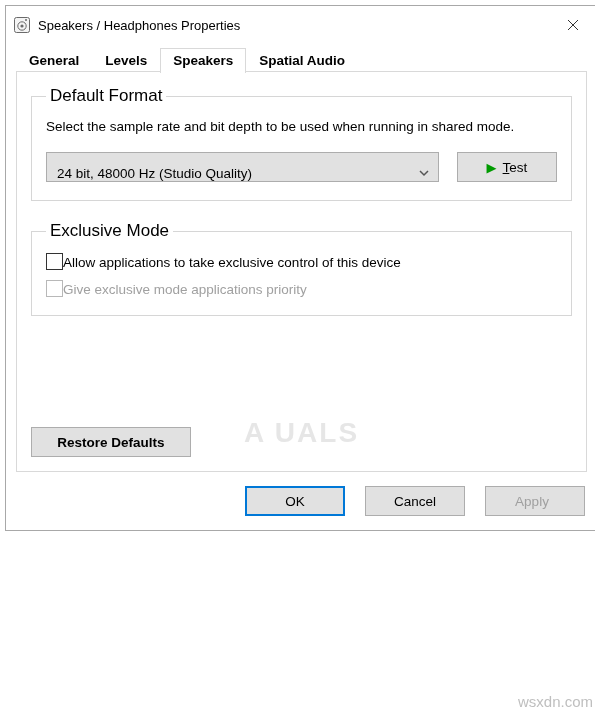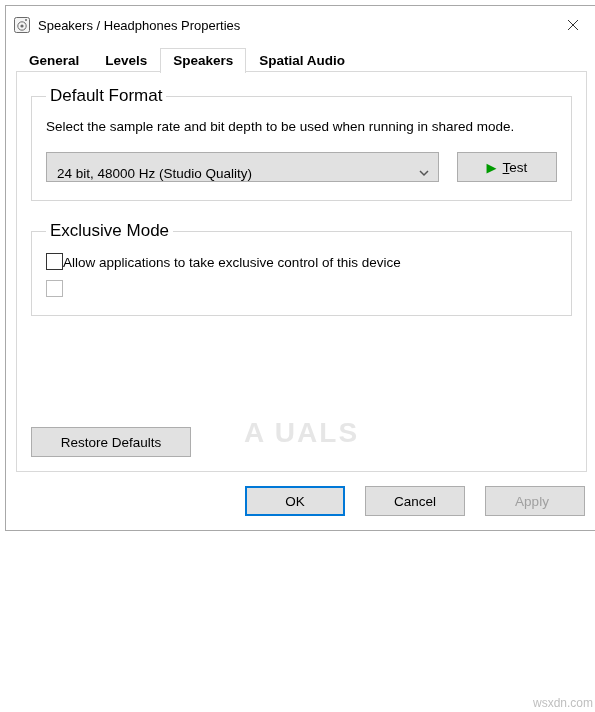--- a/index.html
+++ b/index.html
@@ -153,20 +153,21 @@
     .chk-label.disabled { color: #a0a0a0; }
     .spacer { flex: 1; }
     .restore-row { padding-top: 4px; }
     .restore-btn {
       height: 30px;
       width: 160px;
       border: 1px solid #adadad;
       background: #e1e1e1;
       font-family: inherit;
       font-size: 13.5px;
+      font-weight: bold;
     }
     .footer {
       display: flex;
       justify-content: flex-end;
       gap: 20px;
       padding: 14px 12px 14px 12px;
     }
     .footer .btn { min-width: 100px; }
     .btn.disabled { color: #a0a0a0; padding-left: 8px; }
     .watermark {
@@ -179,21 +180,21 @@
       color: rgba(140,140,140,0.22);
       letter-spacing: 2px;
       pointer-events: none;
       user-select: none;
       z-index: 0;
     }
     .wsx {
       position: absolute;
       right: 2px;
       bottom: 2px;
-      font-size: 12px;
+      font-size: 15px;
       color: #bfbfbf;
     }
   </style>
 </head>
 <body>
 
 <div class="window">
 
   <div class="titlebar">
     <span class="titlebar-icon">
@@ -241,20 +242,21 @@
     </fieldset>
 
     <fieldset class="group">
       <legend>Exclusive Mode</legend>
       <div class="chk-row">
         <span class="chk"></span>
         <span class="chk-label">Allow applications to take exclusive control of this device</span>
       </div>
       <div class="chk-row">
         <span class="chk disabled"></span>
+        <span class="chk-label disabled">Give exclusive mode applications priority</span>
       </div>
     </fieldset>
 
 
     <div class="spacer"></div>
 
     <div class="restore-row">
       <button class="restore-btn">Restore Defaults</button>
     </div>
   </div>

